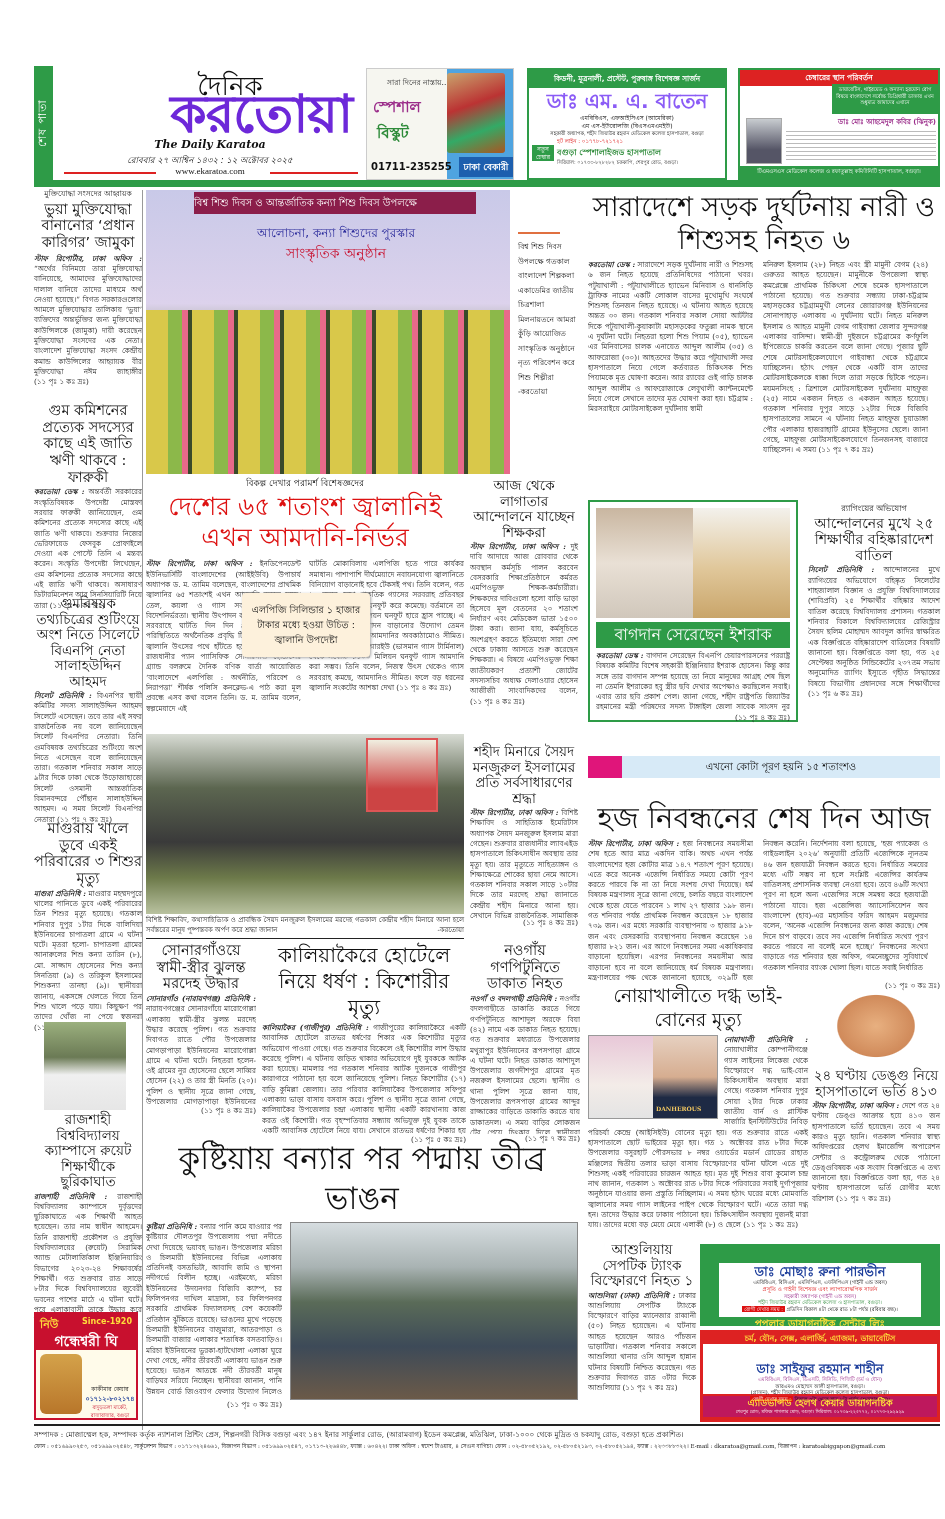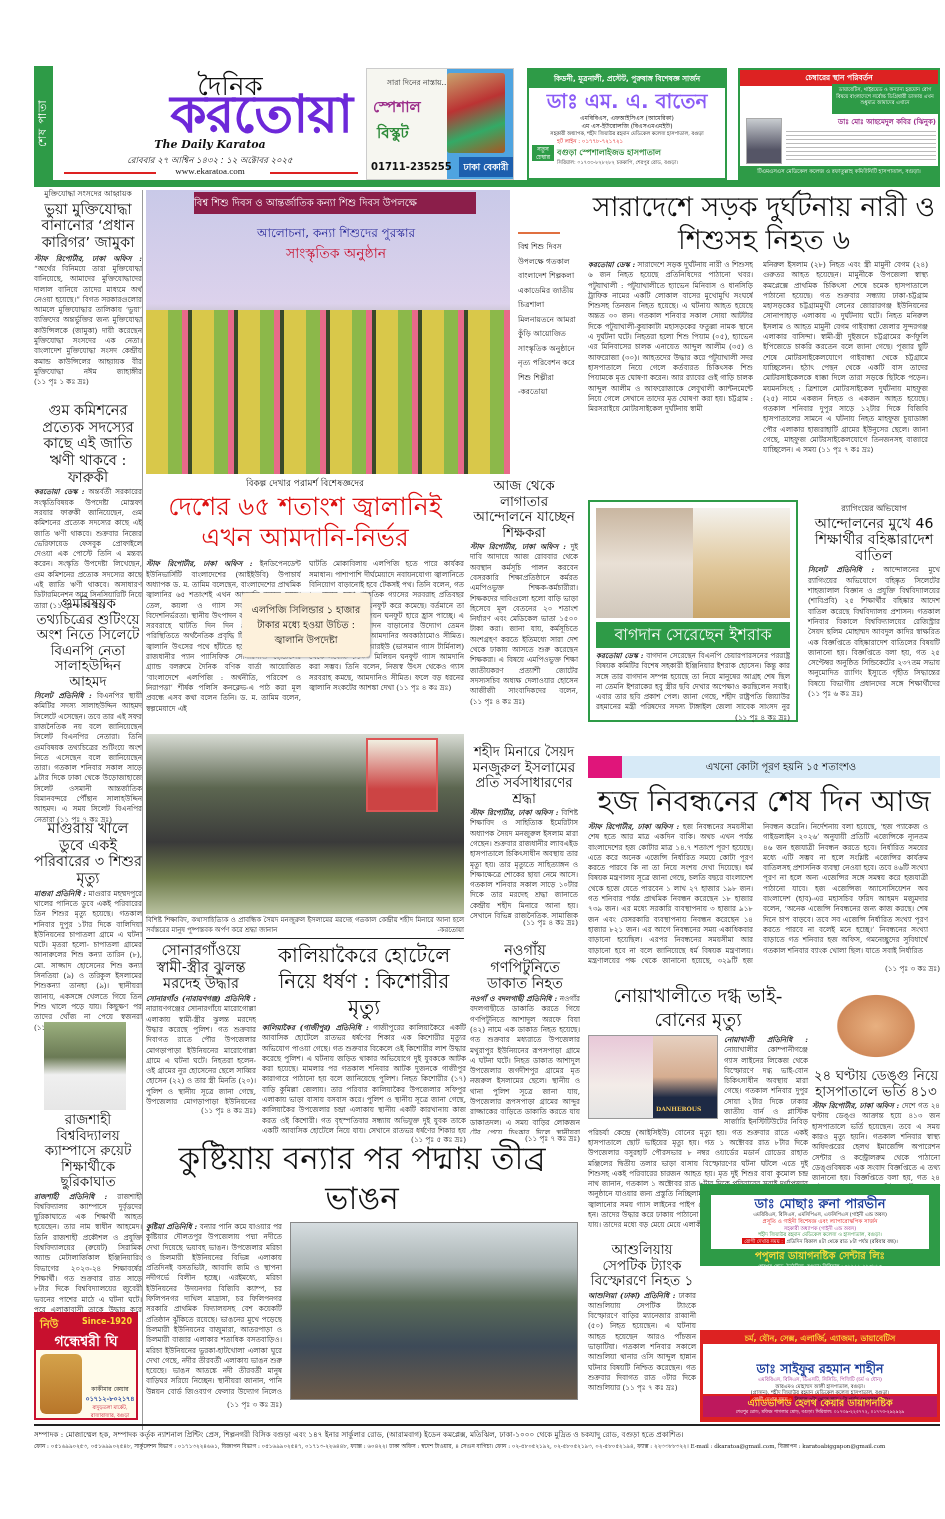--- a/index.html
+++ b/index.html
@@ -161,30 +161,30 @@
     <div style="flex:1;background:linear-gradient(#c9b6a0,#e9e0d5 50%,#d0c7bb)"></div>
     <div style="flex:1;background:linear-gradient(#f3f1ec,#e0c79a 55%,#c9a56a)"></div>
   </div>
   <div style="background:#2e9b47;color:#fff;text-align:center;font-size:16px;line-height:26px;margin-top:4px">বাগদান সেরেছেন ইশরাক</div>
   <div class="body-txt" style="margin-top:3px;height:62px;overflow:hidden"><span class="byline">করতোয়া ডেস্ক :</span> <span>বাগদান সেরেছেন বিএনপি চেয়ারপারসনের পররাষ্ট্র বিষয়ক কমিটির বিশেষ সহকারী ইঞ্জিনিয়ার ইশরাক হোসেন। কিন্তু কার সঙ্গে তার বাগদান সম্পন্ন হয়েছে তা নিয়ে মানুষের আগ্রহ শেষ ছিল না তেমনি ইশরাকের হবু স্ত্রীর ছবি দেখার অপেক্ষাও করছিলেন সবাই। এবার তার ছবি প্রকাশ পেল। জানা গেছে, শহীদ রাষ্ট্রপতি জিয়াউর রহমানের মন্ত্রী পরিষদের সদস্য টাঙ্গাইল জেলা সাবেক সাংসদ নুর মোহাম্মদ খানের বড় মেয়ে ব্যারিস্টার নুসরাত খানকে আংটি পরানো হয়েছে। এর আগে, গতকাল শনিবার বিএনপির মিডিয়া সেলের</span></div>
   <div class="body-txt" style="text-align:right"><span class="cont">(১১ পৃঃ ৪ কঃ দ্রঃ)</span></div>
 </div>
 
 <div class="section" style="left:808px;top:504px;width:132px">
   <div class="hl" style="font-size:8px">র‌্যাগিংয়ের অভিযোগ</div>
-  <div class="hl" style="font-size:14px;margin-top:2px">আন্দোলনের মুখে 46 শিক্ষার্থীর বহিষ্কারাদেশ বাতিল</div>
+  <div class="hl" style="font-size:14px;margin-top:2px">আন্দোলনের মুখে ২৫ শিক্ষার্থীর বহিষ্কারাদেশ বাতিল</div>
   <div class="body-txt" style="margin-top:2px"><span class="byline">সিলেট প্রতিনিধি :</span> <span>আন্দোলনের মুখে র‌্যাগিংয়ের অভিযোগে বহিষ্কৃত সিলেটের শাহজালাল বিজ্ঞান ও প্রযুক্তি বিশ্ববিদ্যালয়ের (শাবিপ্রবি) ২৫ শিক্ষার্থীর বহিষ্কার আদেশ বাতিল করেছে বিশ্ববিদ্যালয় প্রশাসন। গতকাল শনিবার বিকালে বিশ্ববিদ্যালয়ের রেজিস্ট্রার সৈয়দ ছলিম মোহাম্মদ আবদুল কাদির স্বাক্ষরিত এক বিজ্ঞপ্তিতে বহিষ্কারাদেশ বাতিলের বিষয়টি জানানো হয়। বিজ্ঞপ্তিতে বলা হয়, গত ২৫ সেপ্টেম্বর অনুষ্ঠিত সিন্ডিকেটের ২৩৭তম সভায় অনুমোদিত র‌্যাগিং ইস্যুতে গৃহীত সিদ্ধান্তের বিষয়ে বিভাগীয় প্রধানদের সঙ্গে শিক্ষার্থীদের</span> <span class="cont">(১১ পৃঃ ৬ কঃ দ্রঃ)</span></div>
 </div>
 
 <div class="section" style="left:588px;top:756px;width:352px">
   <div class="kicker-band" style="height:22px">
     <div style="width:34px;height:22px;background:#e0157a"></div>
     <div style="flex:1;text-align:center;font-size:10px">এখনো কোটা পূরণ হয়নি ১৫ শতাংশও</div>
   </div>
-  <div class="hl" style="font-size:29px;line-height:38px;margin-top:4px">হজ নিবন্ধনের শেষ দিন আজ</div>
+  <div class="hl" style="font-size:29px;line-height:38px;margin-top:21px">হজ নিবন্ধনের শেষ দিন আজ</div>
   <div style="display:flex;gap:10px;margin-top:2px">
     <div class="body-txt" style="width:165px;height:142px;overflow:hidden"><span class="byline">স্টাফ রিপোর্টার, ঢাকা অফিস :</span> <span>হজ নিবন্ধনের সময়সীমা শেষ হতে আর মাত্র একদিন বাকি। অথচ এখন পর্যন্ত বাংলাদেশের হজ কোটার মাত্র ১৪.৭ শতাংশ পূরণ হয়েছে। এতে করে অনেক এজেন্সি নির্ধারিত সময়ে কোটা পূরণ করতে পারবে কি না তা নিয়ে সংশয় দেখা দিয়েছে। ধর্ম বিষয়ক মন্ত্রণালয় সূত্রে জানা গেছে, চলতি বছরে বাংলাদেশ থেকে হজে যেতে পারবেন ১ লাখ ২৭ হাজার ১৯৮ জন। গত শনিবার পর্যন্ত প্রাথমিক নিবন্ধন করেছেন ১৮ হাজার ৭৩৯ জন। এর মধ্যে সরকারি ব্যবস্থাপনায় ৩ হাজার ৯১৮ জন এবং বেসরকারি ব্যবস্থাপনায় নিবন্ধন করেছেন ১৪ হাজার ৮২১ জন। এর আগে নিবন্ধনের সময় একাধিকবার বাড়ানো হয়েছিল। এরপর নিবন্ধনের সময়সীমা আর বাড়ানো হবে না বলে জানিয়েছে ধর্ম বিষয়ক মন্ত্রণালয়। মন্ত্রণালয়ের পক্ষ থেকে জানানো হয়েছে, ৩২৯টি হজ এজেন্সি এখনো পর্যন্ত কোনো হজযাত্রী</span></div>
     <div class="body-txt" style="width:165px;height:142px;overflow:hidden"><span>নিবন্ধন করেনি। নির্দেশনায় বলা হয়েছে, ‘হজ প্যাকেজ ও গাইডলাইন ২০২৬’ অনুযায়ী প্রতিটি এজেন্সিকে ন্যূনতম ৪৬ জন হজযাত্রী নিবন্ধন করতে হবে। নির্ধারিত সময়ের মধ্যে এটি সম্ভব না হলে সংশ্লিষ্ট এজেন্সির কার্যক্রম বাতিলসহ প্রশাসনিক ব্যবস্থা নেওয়া হবে। তবে ৪৬টি সংখ্যা পূরণ না হলে অন্য এজেন্সির সঙ্গে সমন্বয় করে হজযাত্রী পাঠানো যাবে। হজ এজেন্সিজ অ্যাসোসিয়েশন অব বাংলাদেশ (হাব)-এর মহাসচিব ফরিদ আহমদ মজুমদার বলেন, ‘অনেক এজেন্সি নিবন্ধনের জন্য কাজ করছে। শেষ দিনে চাপ বাড়বে। তবে সব এজেন্সি নির্ধারিত সংখ্যা পূরণ করতে পারবে না বলেই মনে হচ্ছে।’ নিবন্ধনের সংখ্যা বাড়াতে গত শনিবার হজ অফিস, গমনেচ্ছুদের সুবিধার্থে গতকাল শনিবার ব্যাংক খোলা ছিল। যাতে সবাই নির্ধারিত</span></div>
   </div>
   <div class="body-txt" style="text-align:right"><span class="cont">(১১ পৃঃ ৩ কঃ দ্রঃ)</span></div>
 </div>
 
 <div class="section" style="left:146px;top:942px;width:110px">
   <div class="hl" style="font-size:14.5px">সোনারগাঁওয়ে স্বামী-স্ত্রীর ঝুলন্ত মরদেহ উদ্ধার</div>
   <div class="body-txt" style="margin-top:2px;height:112px;overflow:hidden"><span class="byline">সোনারগাঁও (নারায়ণগঞ্জ) প্রতিনিধি :</span> <span>নারায়ণগঞ্জের সোনারগাঁয়ে মারোগোল্লা এলাকায় স্বামী-স্ত্রীর ঝুলন্ত মরদেহ উদ্ধার করেছে পুলিশ। গত শুক্রবার দিবাগত রাতে পৌর উপজেলার মোগড়াপাড়া ইউনিয়নের মারোগোল্লা গ্রামে এ ঘটনা ঘটে। নিহতরা হলেন- ওই গ্রামের নুর হোসেনের ছেলে সাব্বির হোসেন (২২) ও তার স্ত্রী মিনতি (২০)। পুলিশ ও স্থানীয় সূত্রে জানা গেছে, উপজেলার মোগড়াপাড়া ইউনিয়নের মারোগোল্লা গ্রামের সাব্বির হোসেনের সঙ্গে</span></div>
@@ -229,21 +229,21 @@
     <div style="width:288px;height:178px;background:linear-gradient(180deg,#d6dde0 0%,#a9b3b3 25%,#5a6b58 45%,#3d4a58 70%,#6b5a48 100%);border:1px solid #888"></div>
   </div>
   <div class="body-txt" style="width:136px;text-align:right"><span class="cont">(১১ পৃঃ ৩ কঃ দ্রঃ)</span></div>
 </div>
 
 <div class="section" style="left:588px;top:1242px;width:108px">
   <div class="hl" style="font-size:13.5px">আশুলিয়ায় সেপটিক ট্যাংক বিস্ফোরণে নিহত ১</div>
   <div class="body-txt" style="margin-top:2px"><span class="byline">আশুলিয়া (ঢাকা) প্রতিনিধি :</span> <span>ঢাকার আশুলিয়ায় সেপটিক ট্যাংকে বিস্ফোরণে বাড়ির ম্যানেজার রাব্বানী (৫০) নিহত হয়েছেন। এ ঘটনায় আহত হয়েছেন আরও পাঁচজন ভাড়াটিয়া। গতকাল শনিবার সকালে আশুলিয়া থানার ওসি আব্দুল হান্নান ঘটনার বিষয়টি নিশ্চিত করেছেন। গত শুক্রবার দিবাগত রাত ৩টার দিকে আশুলিয়ার</span> <span class="cont">(১১ পৃঃ ৭ কঃ দ্রঃ)</span></div>
 </div>
 
-<div class="boxad" style="left:700px;top:1184px;width:240px;height:82px;background:#2e9b47;padding:11px">
+<div class="boxad" style="left:700px;top:1244px;width:240px;height:82px;background:#2e9b47;padding:19px">
   <div style="background:#fff;height:54px;padding-top:1px">
     <div style="color:#1d3e9b;font-size:13px;font-weight:bold;line-height:15px">ডাঃ মোছাঃ রুনা পারভীন</div>
     <div style="font-size:5px;line-height:6.5px">এমবিবিএস, বিসিএস, এমসিপিএস, এফসিপিএস (গাইনী এন্ড অবস)</div>
     <div style="font-size:5.5px;line-height:7px;color:#d11">প্রসূতি ও গাইনী বিশেষজ্ঞ এবং ল্যাপারোস্কপিক সার্জন</div>
     <div style="font-size:5px;line-height:6.5px;color:#9b2d8a">সহকারী অধ্যাপক (গাইনী এন্ড অবস)</div>
     <div style="font-size:5px;line-height:6.5px;color:#2e8b3a">শহীদ জিয়াউর রহমান মেডিকেল কলেজ ও হাসপাতাল, বগুড়া।</div>
     <div style="font-size:5px;line-height:6.5px"><span style="background:#d11;color:#fff;padding:0 2px">রোগী দেখার সময় :</span> <span>প্রতিদিন বিকাল ৪টা থেকে রাত ৮টা পর্যন্ত (রবিবার বন্ধ)।</span></div>
   </div>
   <div style="color:#ffde3b;font-size:10px;font-weight:bold;line-height:14px">পপুলার ডায়াগনষ্টিক সেন্টার লিঃ</div>
   <div style="color:#fff;font-size:5px">শেরপুর রোড, ঠনঠনিয়া, বগুড়া। সিরিয়াল : ০১৯১১-২৯৩৮১৫</div>

